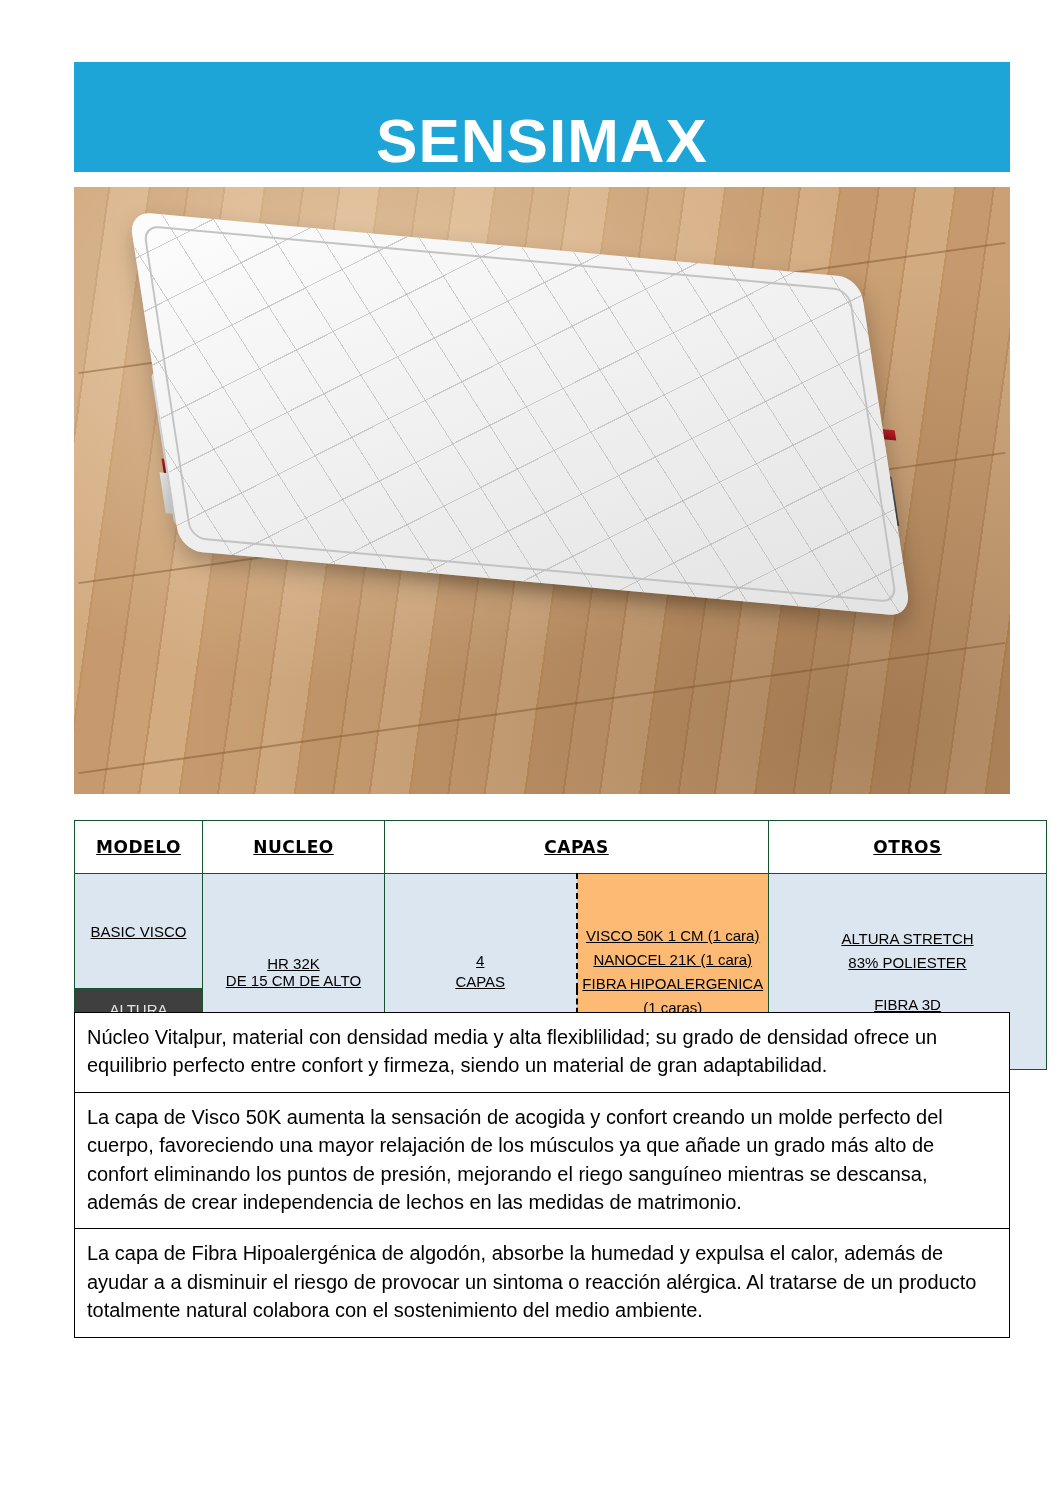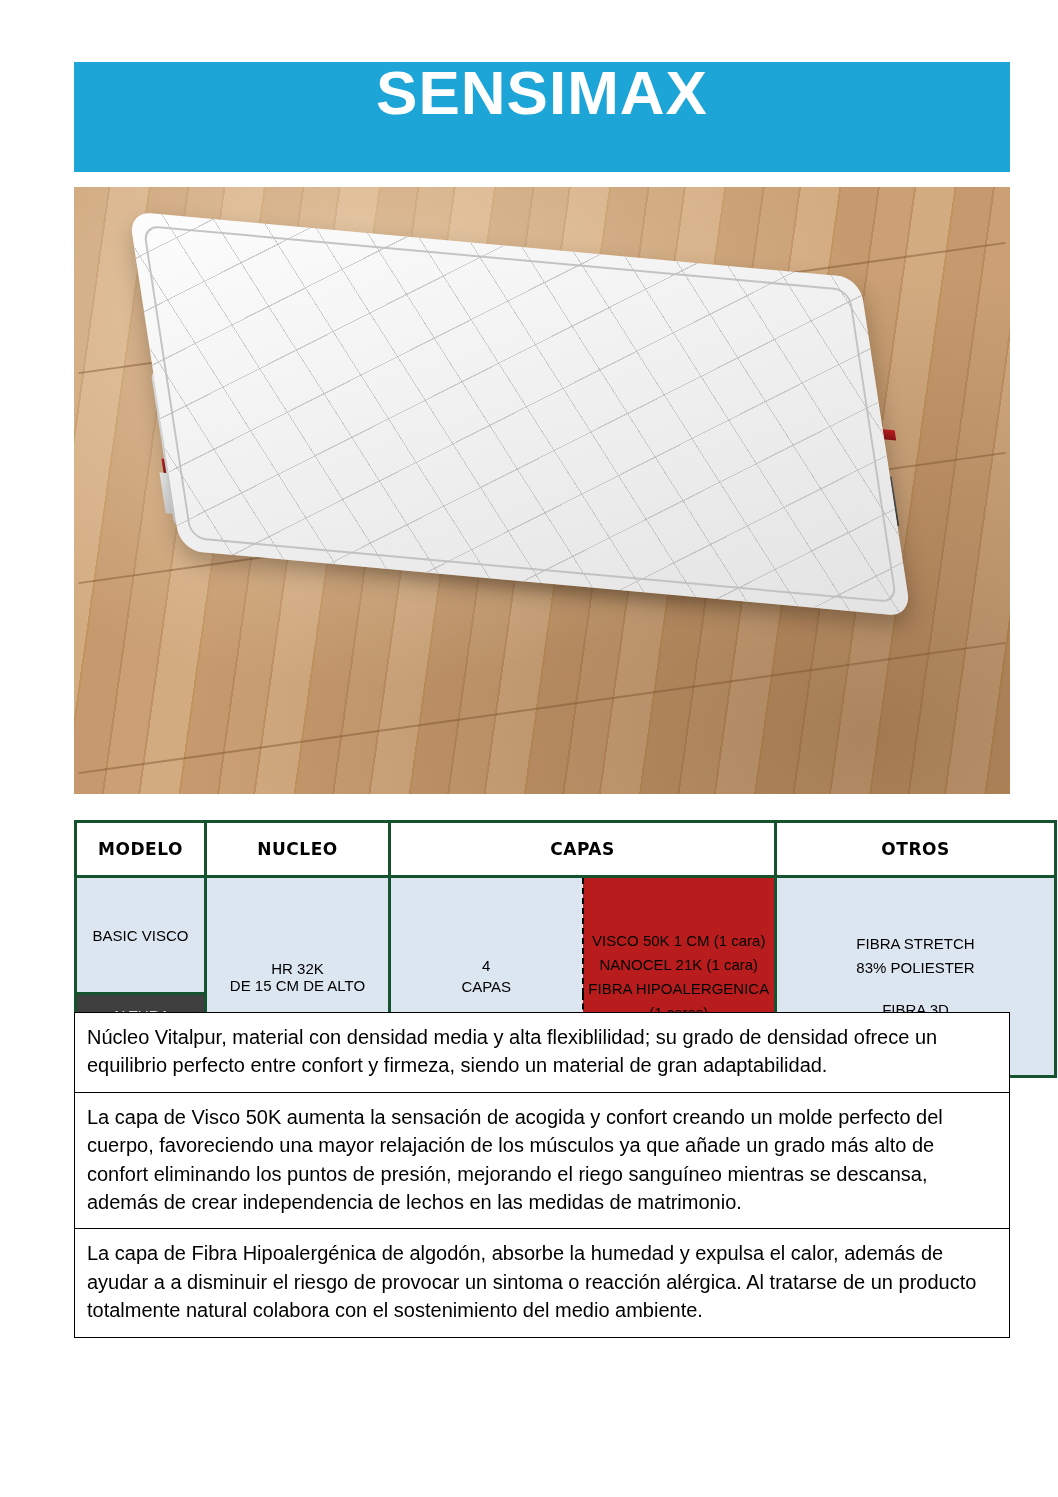--- a/index.html
+++ b/index.html
@@ -23,21 +23,21 @@
 
   
   .title-banner {
     position: absolute;
     left: 74px;
     top: 62px;
     width: 936px;
     height: 110px;
     background: #1CA5D6;
     display: flex;
-    align-items: flex-start;
+    align-items: flex-end;
     justify-content: center;
   }
   .title-banner .title-text {
     font-family: "Liberation Sans", sans-serif;
     font-weight: bold;
     font-size: 62px;
     letter-spacing: 1px;
     color: #ffffff;
     line-height: 1;
   }
@@ -173,26 +173,27 @@
   
   .spec-table {
     position: absolute;
     left: 74px;
     top: 820px;
     width: 936px;
     border-collapse: collapse;
     table-layout: fixed;
   }
   .spec-table td, .spec-table th {
-    border: 3px solid #14532d;
+    border: 1px solid #14532d;
     font-family: "Liberation Sans", sans-serif;
     font-size: 15px;
     padding: 12px 4px;
     vertical-align: middle;
     text-align: center;
+    text-decoration: underline;
   }
   .spec-table thead th {
     font-family: "DejaVu Sans", sans-serif;
     font-weight: bold;
     font-size: 17px;
     letter-spacing: 0.5px;
     height: 28px;
     background: #ffffff;
     color: #000000;
   }
@@ -212,21 +213,21 @@
     font-size: 15px;
     line-height: 1.25;
   }
   .cell-capas-num {
     background: #dce6f1;
     border-right: 2px dashed #000000 !important;
     font-size: 15px;
     line-height: 1.35;
   }
   .cell-capas-list {
-    background: #b91c1c;
+    background: #fdba74;
     border-left: none !important;
     font-size: 15px;
     line-height: 1.6;
     text-align: center;
   }
   .cell-otros {
     background: #dce6f1;
     font-size: 15px;
     line-height: 1.6;
   }
@@ -302,21 +303,21 @@
         <td class="cell-capas-num" rowspan="2" style="width:75px;">
           <div>4</div>
           <div>CAPAS</div>
         </td>
         <td class="cell-capas-list" rowspan="2" style="width:300px;">
           <div>VISCO 50K 1 CM (1 cara)</div>
           <div>NANOCEL  21K (1 cara)</div>
           <div>FIBRA HIPOALERGENICA (1 caras)</div>
         </td>
         <td class="cell-otros" rowspan="2">
-          <div>FIBRA STRETCH</div>
+          <div>ALTURA STRETCH</div>
           <div>83% POLIESTER</div>
           <span class="otros-gap"></span>
           <div>FIBRA 3D</div>
         </td>
       </tr>
       <tr>
         <td class="cell-altura">
           <div>ALTURA</div>
           <div>21 CM</div>
           <div>(+-1 cm)</div>

